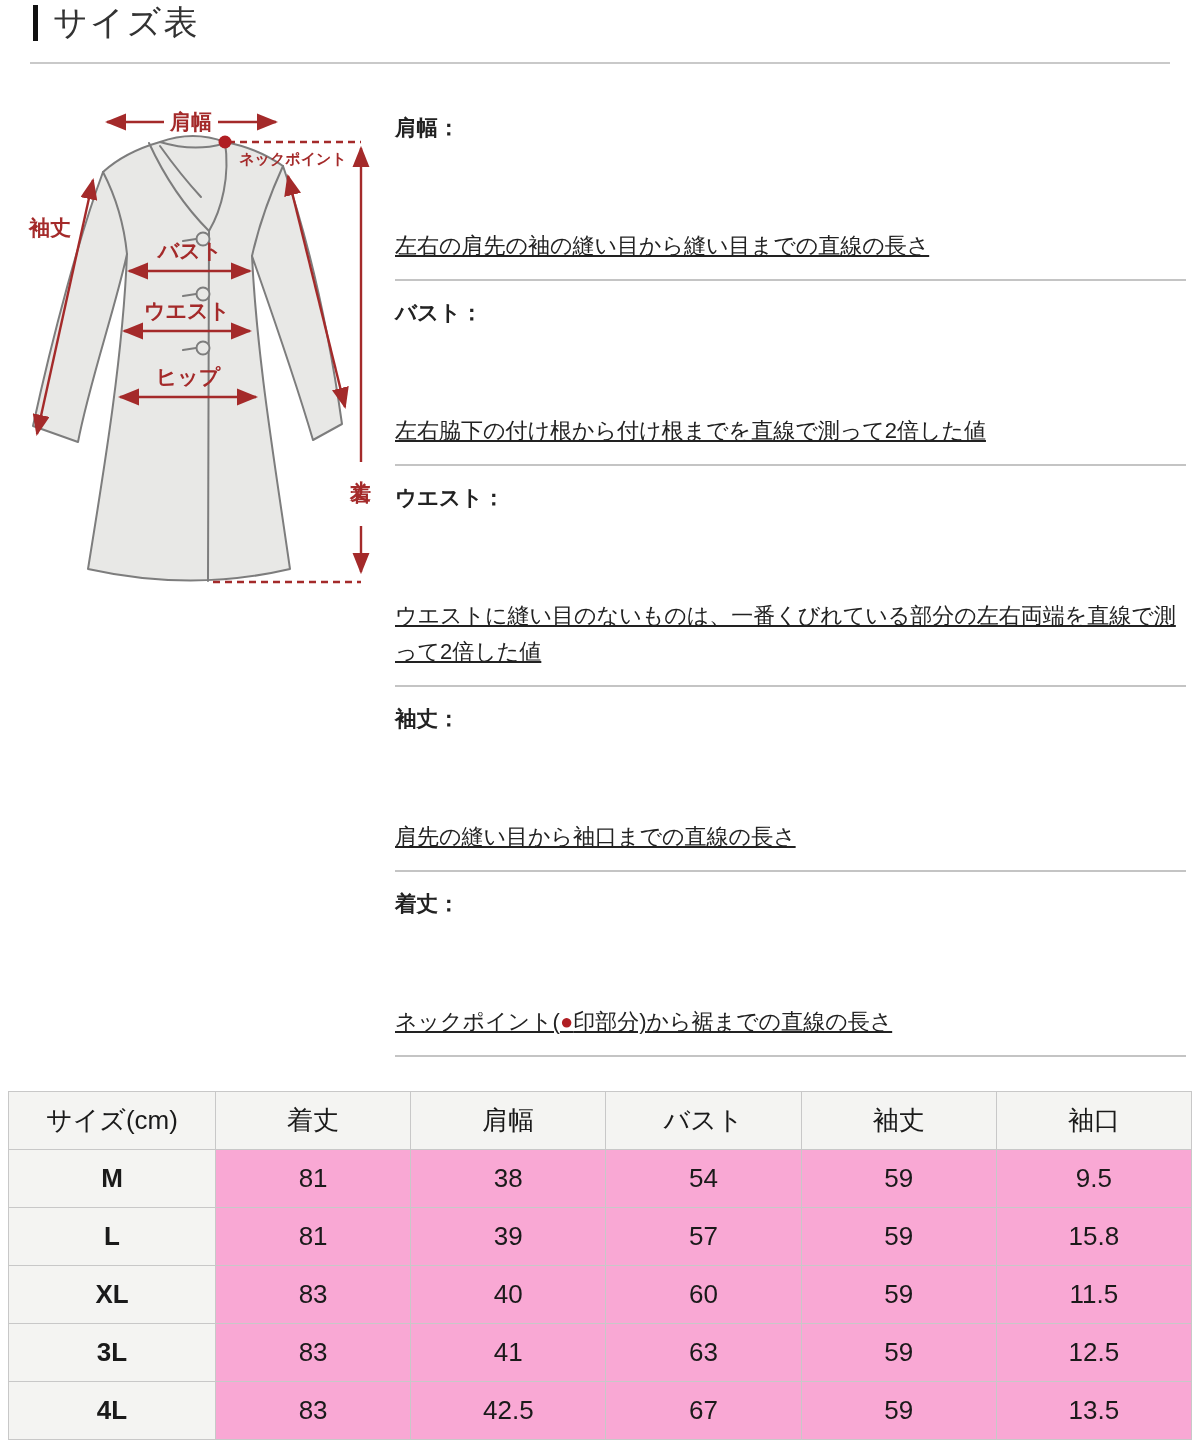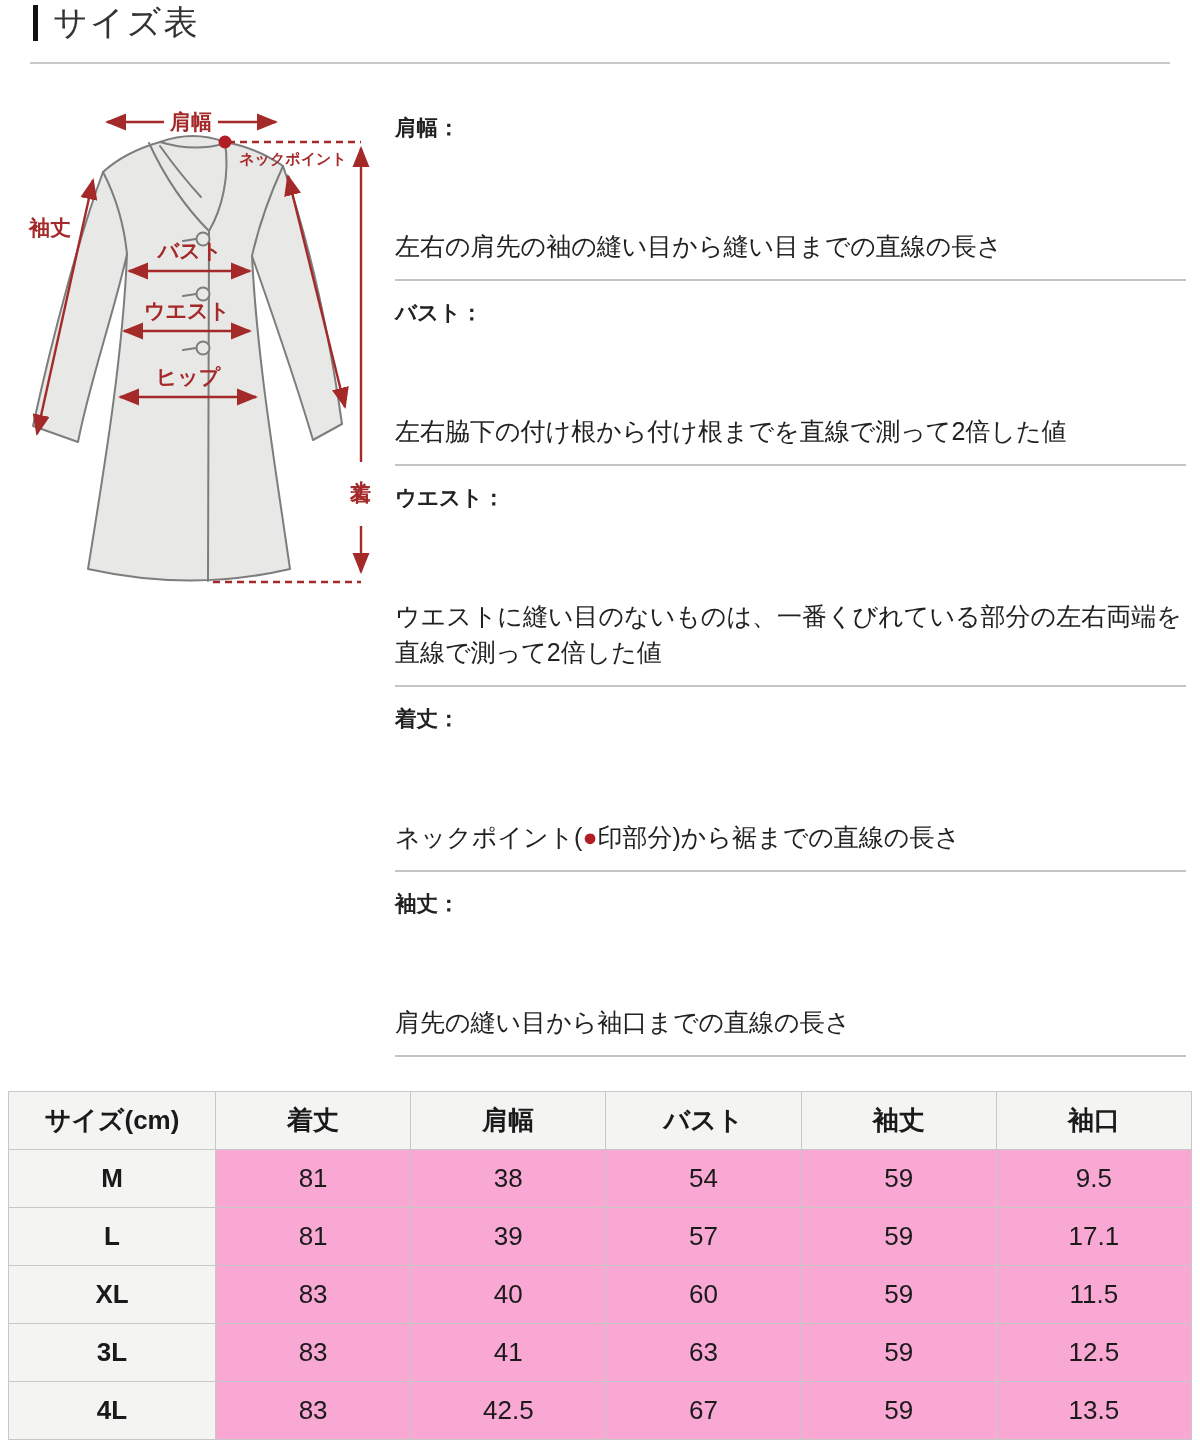--- a/index.html
+++ b/index.html
@@ -27,37 +27,37 @@
   .red-line    { fill: none; stroke: #a42a2a; stroke-width: 2.4; }
   .red-dash    { fill: none; stroke: #a42a2a; stroke-width: 2.4; stroke-dasharray: 7 5; }
   .dg-label    { font: bold 21px "Liberation Sans", "DejaVu Sans", sans-serif; fill: #a42a2a; }
   .dg-label-sm { font: bold 15px "Liberation Sans", "DejaVu Sans", sans-serif; fill: #a42a2a; }
   .dg-label-v  { writing-mode: vertical-rl; text-orientation: upright; }
   .label-bg    { fill: #ffffff; }
 
   .definitions { flex: 1; margin-right: 14px; margin-top: -8px; }
   .def-row { display: flex; border-bottom: 2px solid #c4c4c4; padding: 14px 0 15px 0; flex-direction: column; }
   .def-term { flex: 0 0 118px; width: 118px; font-weight: bold; font-size: 21.5px; line-height: 36px; white-space: nowrap; }
-  .def-desc { flex: 1; font-size: 25px; line-height: 36px; }
+  .def-desc { flex: 1; font-size: 22px; line-height: 36px; text-decoration: underline; }
   .def-desc .line { display: block; }
   .red-dot-char { color: #b01e23; }
 
   
   .size-table { width: 1184px; margin: 34px 8px 0 8px; border-collapse: collapse; table-layout: fixed; }
   .size-table th, .size-table td {
     border: 1px solid #c8c8c8;
     height: 58px;
     text-align: center;
     vertical-align: middle;
     font-size: 26px;
     color: #1a1a1a;
     background: #f9a8d4;
     font-weight: normal;
   }
-  .size-table th { background: #f4f4f2; font-weight: bold; }
+  .size-table th { background: #f4f4f2; font-weight: normal; }
   .size-table td.size-col { background: #f4f4f2; font-weight: bold; }
   .size-table col.c-first { width: 17.5%; }
 </style>
 </head>
 <body>
 
 <div class="page">
 
   <div class="header">
     <span class="title-accent"></span>
@@ -150,27 +150,27 @@
 
       <div class="def-row">
         <div class="def-term">ウエスト：</div>
         <div class="def-desc">
           <span class="line">ウエストに縫い目のないものは、一番くびれている部分の左右両端を直線で測って2倍した値</span>
         </div>
       </div>
 
 
       <div class="def-row">
+        <div class="def-term">袖丈：</div>
+        <div class="def-desc">肩先の縫い目から袖口までの直線の長さ</div>
+      </div>
+
+      <div class="def-row">
         <div class="def-term">着丈：</div>
         <div class="def-desc"><span>ネックポイント(</span><span class="red-dot-char">●</span><span>印部分)から裾までの直線の長さ</span></div>
-      </div>
-
-      <div class="def-row">
-        <div class="def-term">袖丈：</div>
-        <div class="def-desc">肩先の縫い目から袖口までの直線の長さ</div>
       </div>
 
     </div>
   </div>
 
   <table class="size-table">
     <colgroup>
       <col class="c-first">
         <col>
         <col>
@@ -196,21 +196,21 @@
         <td>54</td>
         <td>59</td>
         <td>9.5</td>
       </tr>
       <tr>
         <td class="size-col">L</td>
         <td>81</td>
         <td>39</td>
         <td>57</td>
         <td>59</td>
-        <td>17.1</td>
+        <td>15.8</td>
       </tr>
       <tr>
         <td class="size-col">XL</td>
         <td>83</td>
         <td>40</td>
         <td>60</td>
         <td>59</td>
         <td>11.5</td>
       </tr>
       <tr>

